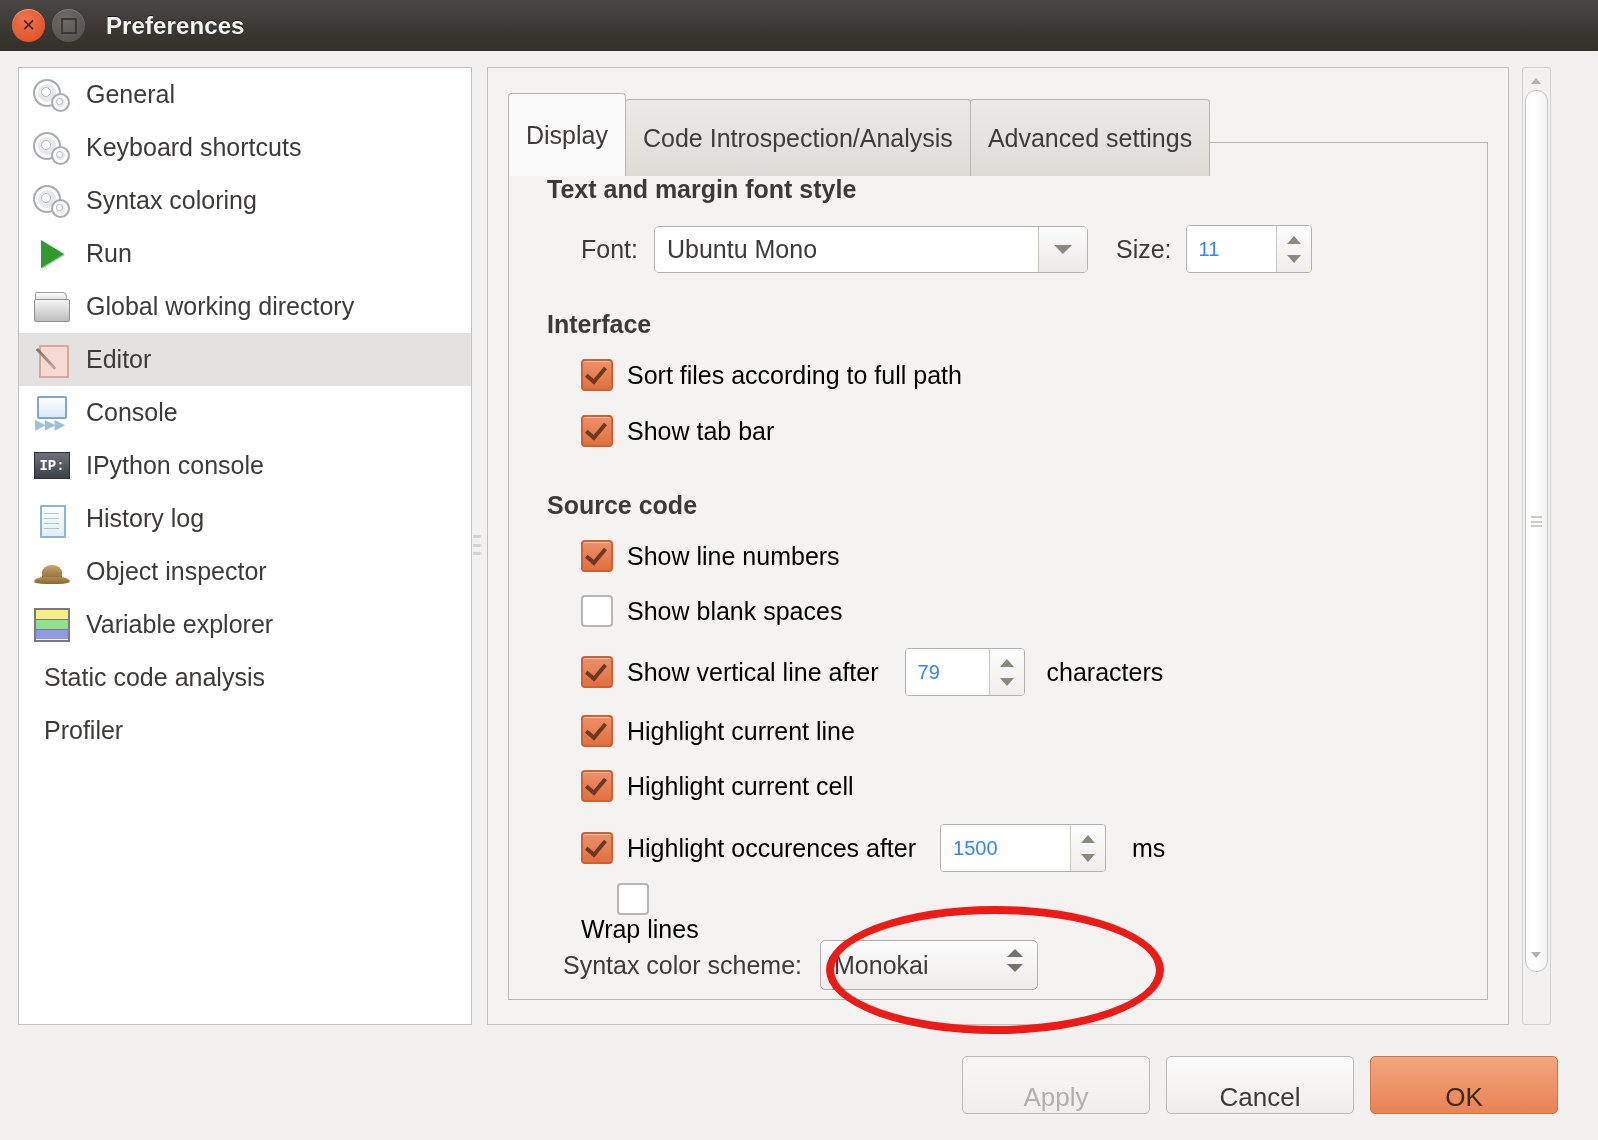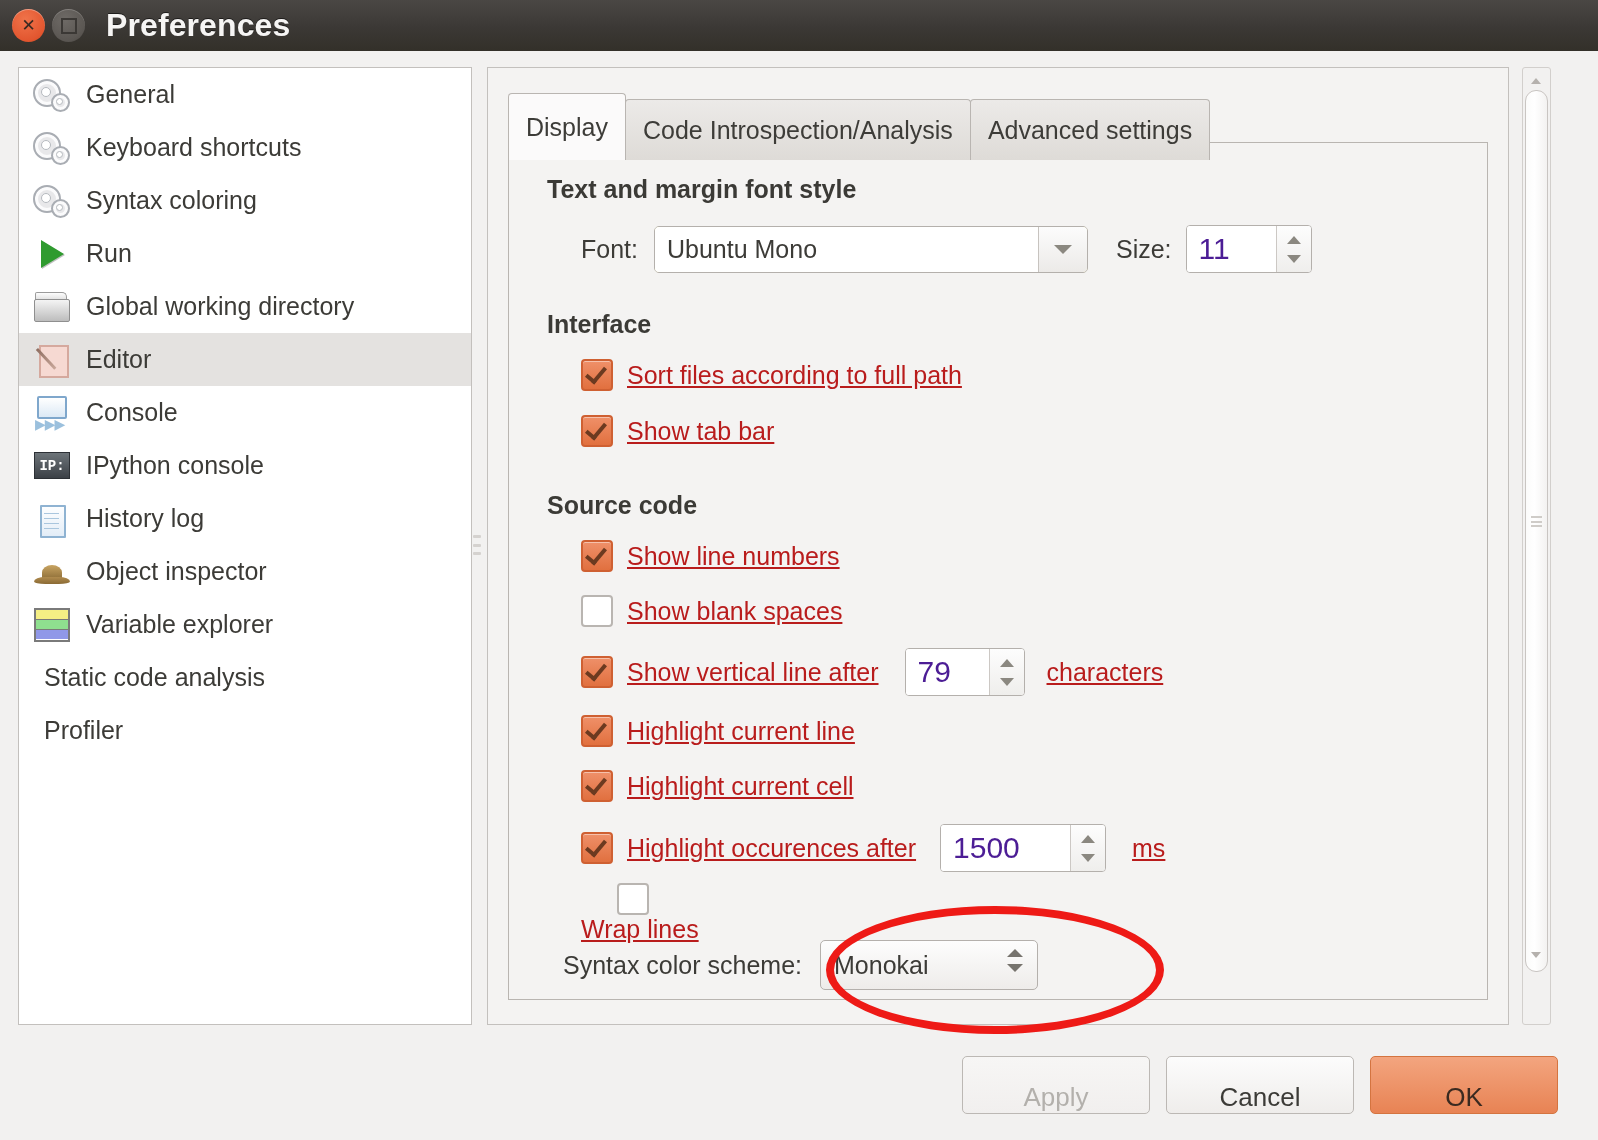--- a/index.html
+++ b/index.html
@@ -42,21 +42,21 @@
     background: radial-gradient(circle at 40% 32%, #6e6a66 0%, #5a5652 70%, #4a4642 100%);
     box-shadow: inset 0 1px 0 rgba(255,255,255,.20);
     margin-left: 7px;
   }
   .win-btn.maximize .sq {
     width: 12px; height: 12px; border: 2px solid #3b3835; background: transparent;
   }
   .title-text {
     margin-left: 21px;
     color: #f6f5f4;
-    font-size: 32px;
+    font-size: 24px;
     font-weight: bold;
     letter-spacing: .1px;
     text-shadow: 0 -1px 0 rgba(0,0,0,.55);
   }
 
   
   .content {
     position: absolute; left: 0; top: 51px;
     width: 1598px; height: 786px;
     background: #f2f1f0;
@@ -218,21 +218,21 @@
     background: #f4f3f2;
     border: 1px solid #c3c0bd;
   }
   .tabs {
     position: absolute; left: 20px; top: 25px;
     display: flex; align-items: flex-end;
     z-index: 3;
   }
   .tab {
     height: 44px;
-    padding: 8px 17px;
+    padding: 16px 17px;
     display: flex; align-items: center;
     font-size: 25px; color: #3d3c38;
     background: linear-gradient(#eceae8,#dedbd7);
     border: 1px solid #b9b5b1;
     border-bottom: none;
     border-radius: 4px 4px 0 0;
     margin-right: -1px;
     cursor: pointer;
     white-space: nowrap;
   }
@@ -292,21 +292,21 @@
     display: flex; align-items: stretch;
     height: 46px;
     border: 1px solid #b4b0ac;
     border-radius: 4px;
     background: #ffffff;
     overflow: hidden;
   }
   .spin .val {
     display: flex; align-items: center;
     padding: 0 12px;
-    font-size: 30px; color: #4c1d95;
+    font-size: 20px; color: #3b82f6;
     background: #ffffff;
     min-width: 34px;
   }
   .spin .btns {
     width: 34px;
     background: linear-gradient(#fdfdfd,#efeeec);
     border-left: 1px solid #ccc8c4;
     display: flex; flex-direction: column;
     align-items: center; justify-content: space-around;
     padding: 4px 0;
@@ -371,21 +371,21 @@
     content: "";
     position: absolute;
     left: 7px; top: 2px;
     width: 8px; height: 16px;
     border: solid #6c3a20;
     border-width: 0 4px 4px 0;
     transform: rotate(40deg);
   }
   .cbrow { display: flex; align-items: center; margin-bottom: 0; }
   .cbrow .cb { margin-right: 14px; }
-  .cbrow .txt { font-size: 25px; color: #b91c1c; white-space: nowrap; text-decoration: underline; }
+  .cbrow .txt { font-size: 25px; color: #000000; white-space: nowrap; }
 
   
   .scrollbar {
     position: absolute; left: 1522px; top: 16px;
     width: 27px; height: 956px;
     background: #f2f1f0;
     border: 1px solid #d2cfcc;
     border-radius: 3px;
   }
   .scrollbar .thumb {

